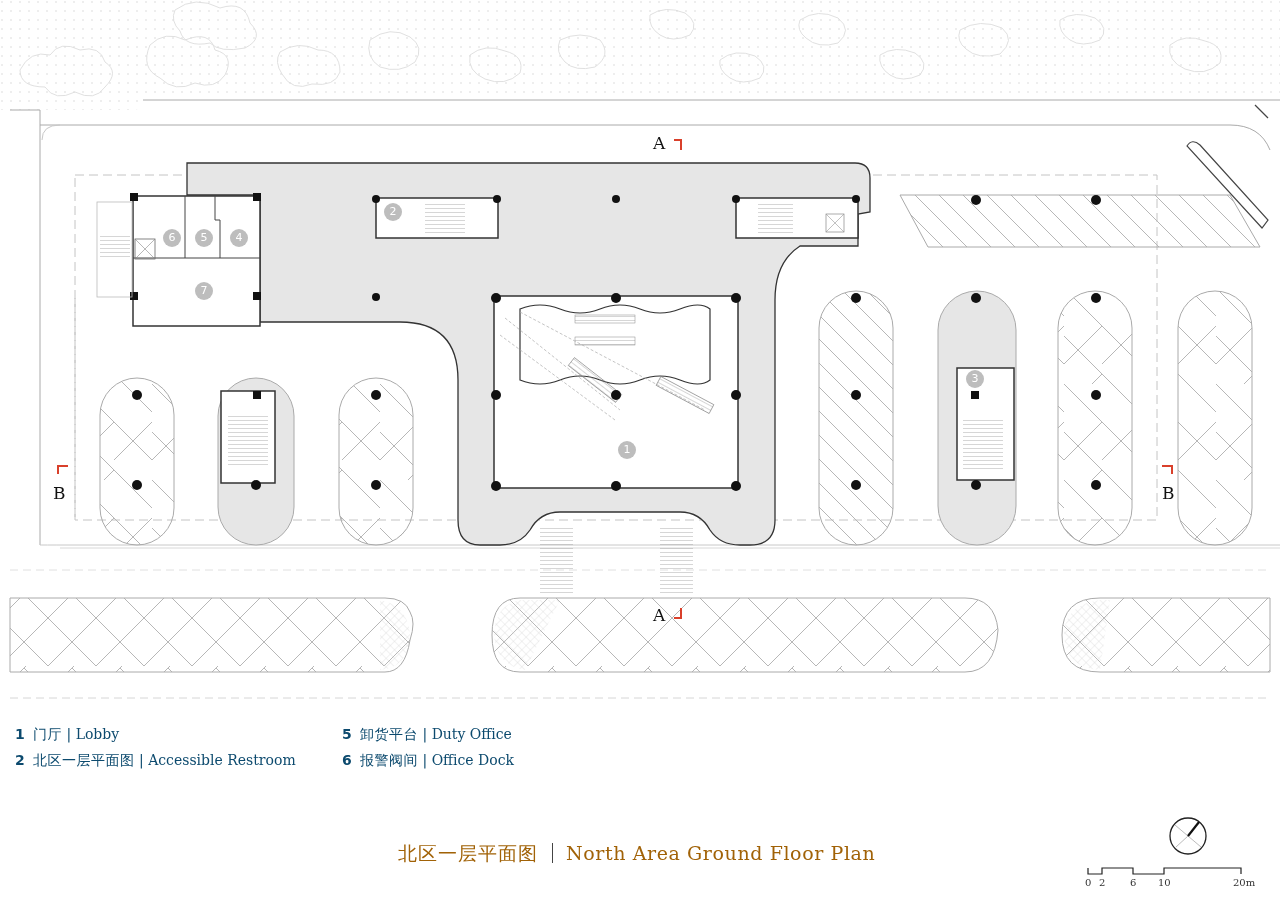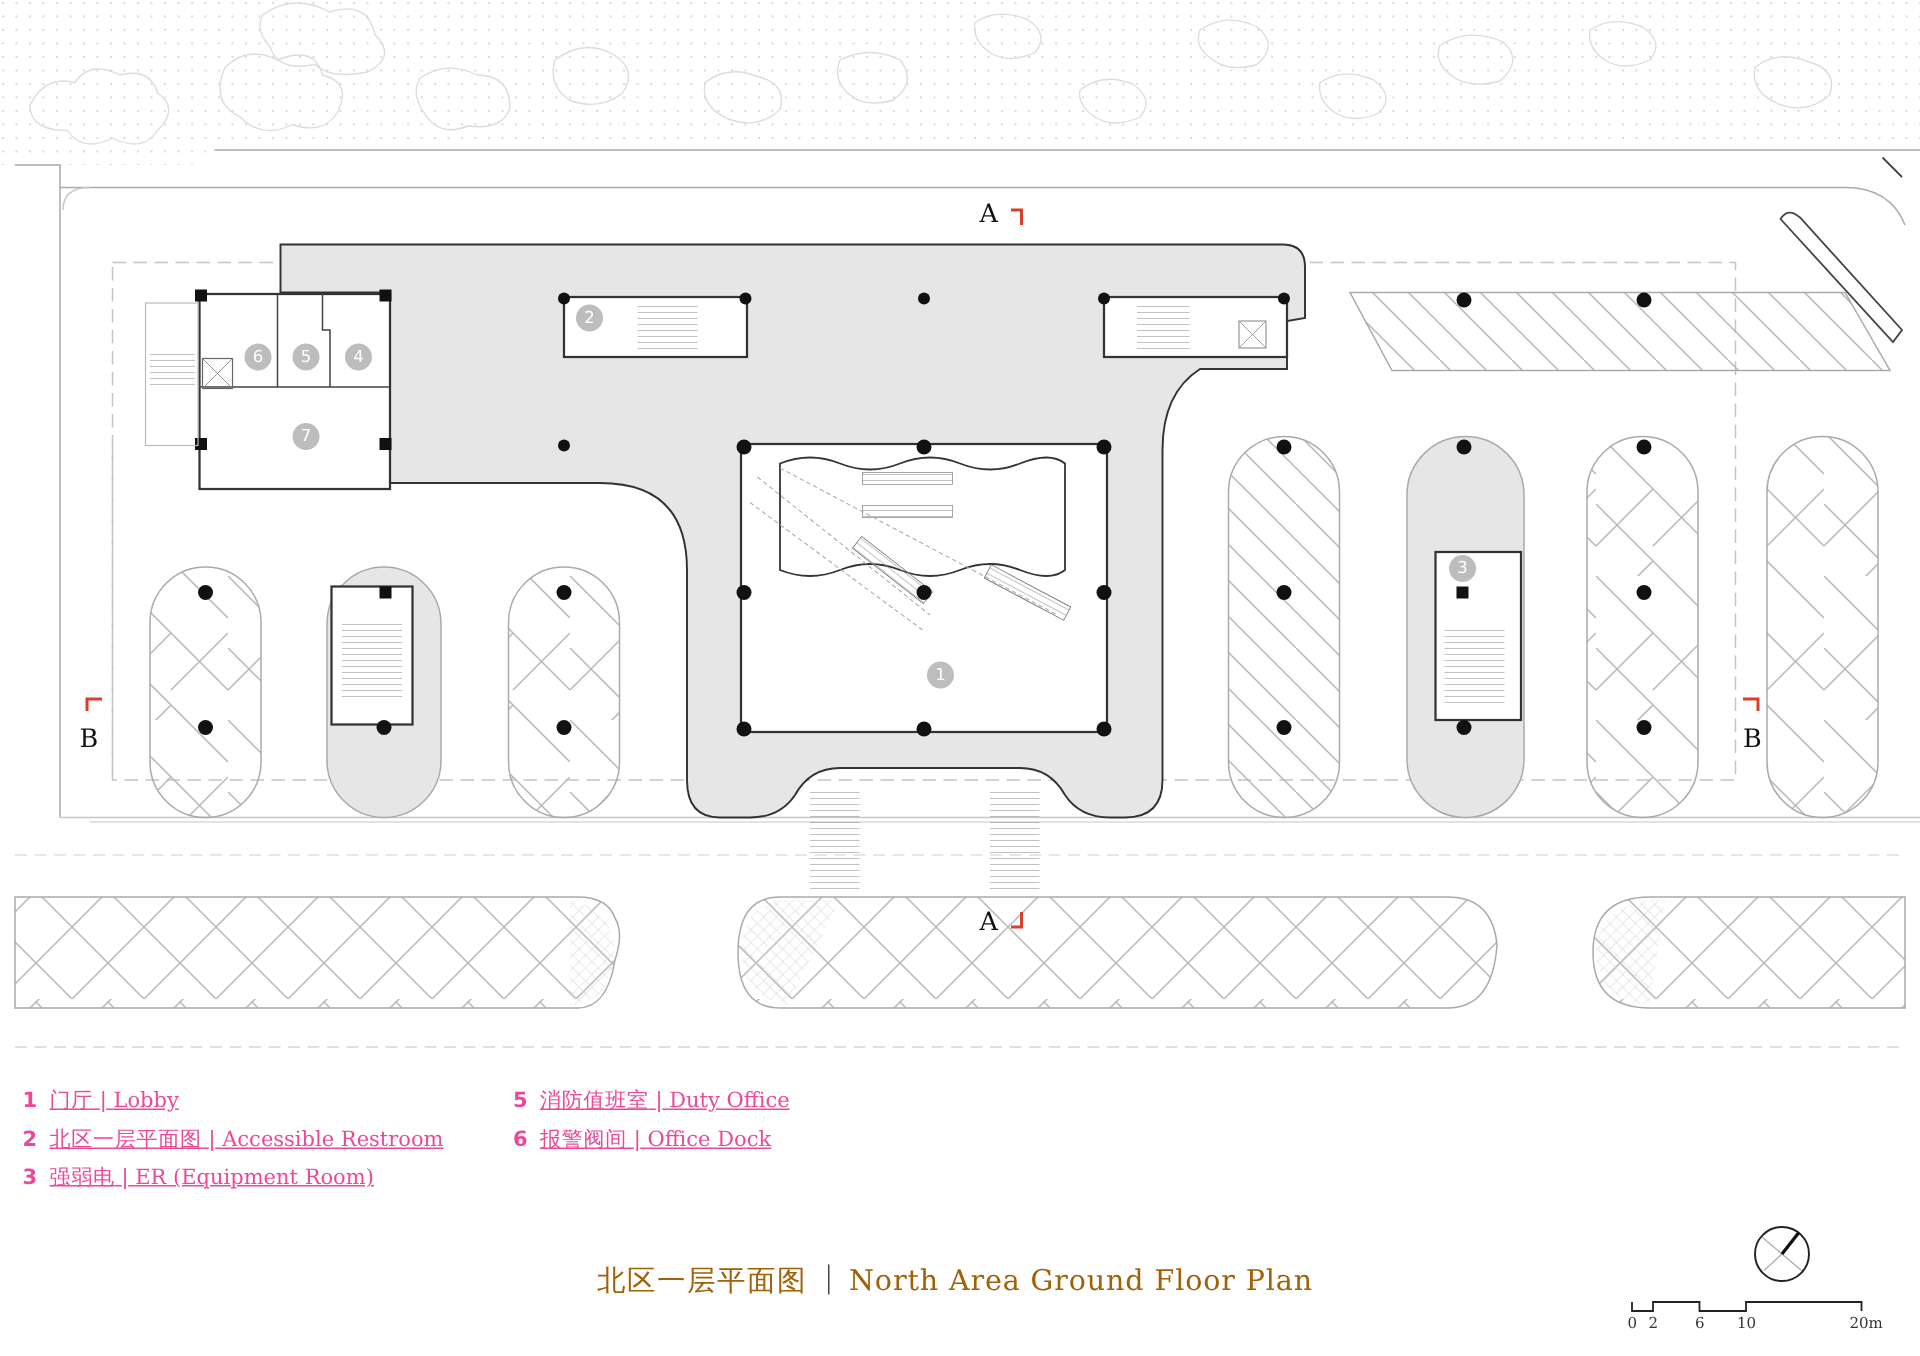--- a/index.html
+++ b/index.html
@@ -1,20 +1,20 @@
 <!DOCTYPE html>
 <html><head>
 <meta charset="utf-8">
 <style>
   html, body { margin:0; padding:0; background:#ffffff; }
   body { width:1280px; height:904px; position:relative; overflow:hidden;
          font-family:"DejaVu Serif", "Liberation Serif", serif; color:#1a1a1a; }
   #plan { position:absolute; left:0; top:0; width:1280px; height:720px; }
   .legend { position:absolute; top:722px; font-family:"DejaVu Sans","Liberation Sans",sans-serif;
-            font-size:14px; line-height:25.5px; color:#ec4899;text-decoration:underline; }
+            font-size:14px; line-height:25.5px; color:#0c4a6e; }
   .legend .row { white-space:nowrap; }
   .legend .num { font-weight:bold; display:inline-block; width:18px; }
   .legend .zh { letter-spacing:0.5px; }
   .legend .en { font-family:"DejaVu Serif","Liberation Serif",serif; font-size:14px; }
   #legend-left { left:15px; }
   #legend-right { left:342px; }
   .title { position:absolute; top:841px; left:398px; font-size:19px; white-space:nowrap; color:#a16207; }
   .title .zh { font-family:"DejaVu Sans","Liberation Sans",sans-serif; letter-spacing:1px; }
   .title .sep { display:inline-block; width:1px; height:20px; background:#444; margin:0 13px 0 14px; vertical-align:-3px; }
   .title .en { font-family:"DejaVu Serif","Liberation Serif",serif; letter-spacing:0.6px; }
@@ -221,27 +221,24 @@
 <span class="room-num" style="left:163px;top:229px;">6</span>
 <span class="room-num" style="left:195px;top:282px;">7</span>
 
 <div class="legend" id="legend-left">
   <div class="row">
     <span class="num">1</span><span class="zh">门厅</span> <span>|</span> <span class="en">Lobby</span>
   </div>
   <div class="row">
     <span class="num">2</span><span class="zh">北区一层平面图</span> <span>|</span> <span class="en">Accessible Restroom</span>
   </div>
-  <div class="row">
-    <span class="num">3</span><span class="zh">强弱电</span> <span>|</span> <span class="en">ER (Equipment Room)</span>
-  </div>
 </div>
 <div class="legend" id="legend-right">
   <div class="row">
-    <span class="num">5</span><span class="zh">消防值班室</span> <span>|</span> <span class="en">Duty Office</span>
+    <span class="num">5</span><span class="zh">卸货平台</span> <span>|</span> <span class="en">Duty Office</span>
   </div>
   <div class="row">
     <span class="num">6</span><span class="zh">报警阀间</span> <span>|</span> <span class="en">Office Dock</span>
   </div>
 </div>
 
 <div class="title">
   <span class="zh">北区一层平面图</span><span class="sep"></span><span class="en">North Area Ground Floor Plan</span>
 </div>
 

